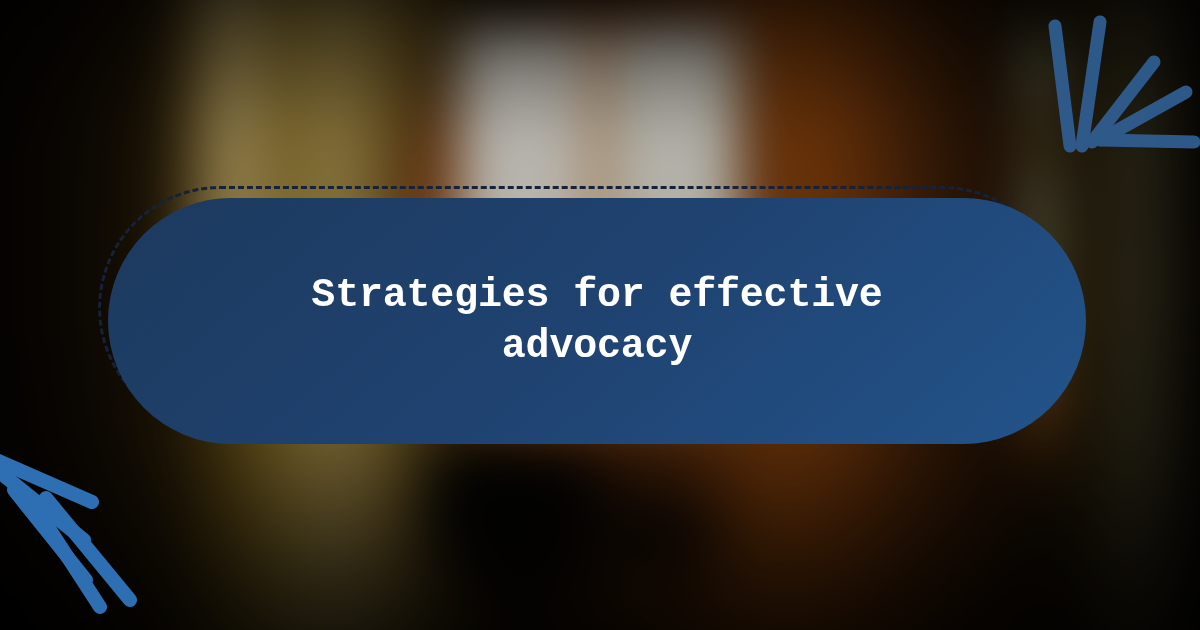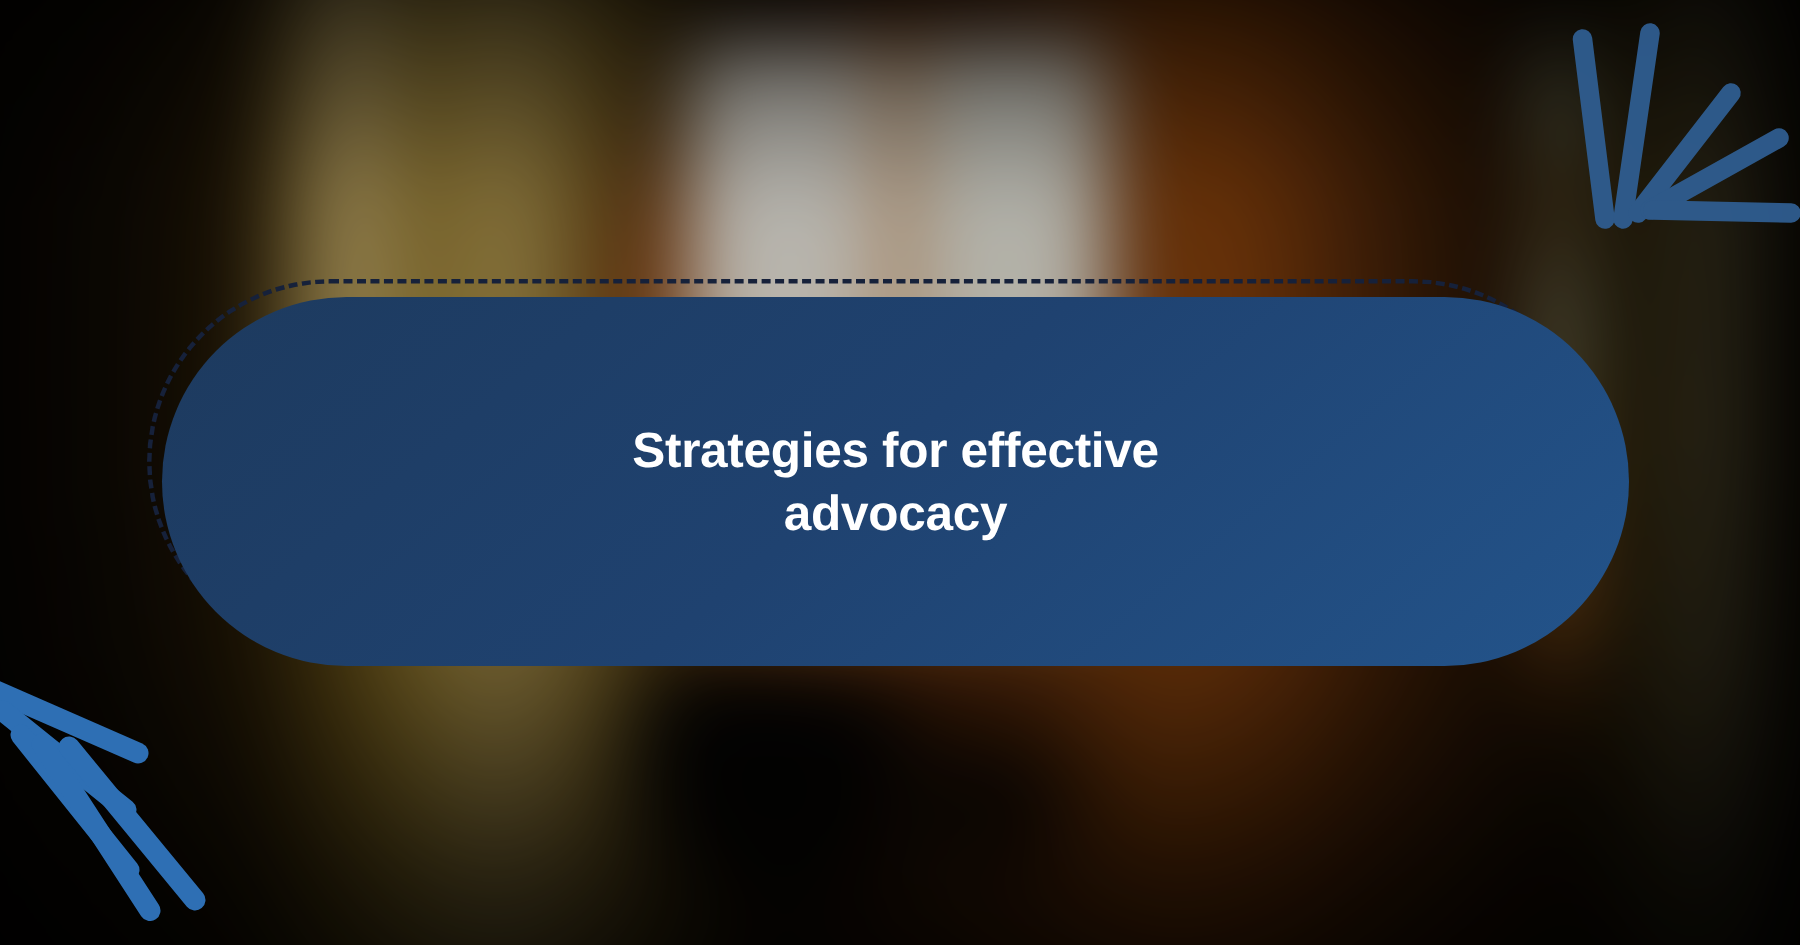--- a/index.html
+++ b/index.html
@@ -227,23 +227,23 @@
     background: linear-gradient(140deg, #1d3a5e 0%, #1f4270 48%, #23548b 100%);
     display: flex;
     align-items: center;
     justify-content: center;
   }
 
   .card-title {
     width: 88%;
     text-align: center;
     color: #ffffff;
-    font-family: Liberation Sans, sans-serif;
+    font-family: Liberation Mono, monospace;
     font-weight: bold;
-    font-size: 33px;
+    font-size: 40px;
     line-height: 1.28;
     letter-spacing: -0.2px;
     white-space: pre-line;
   }
 </style>
 </head>
 <body>
 
 <div class="stage">
 

